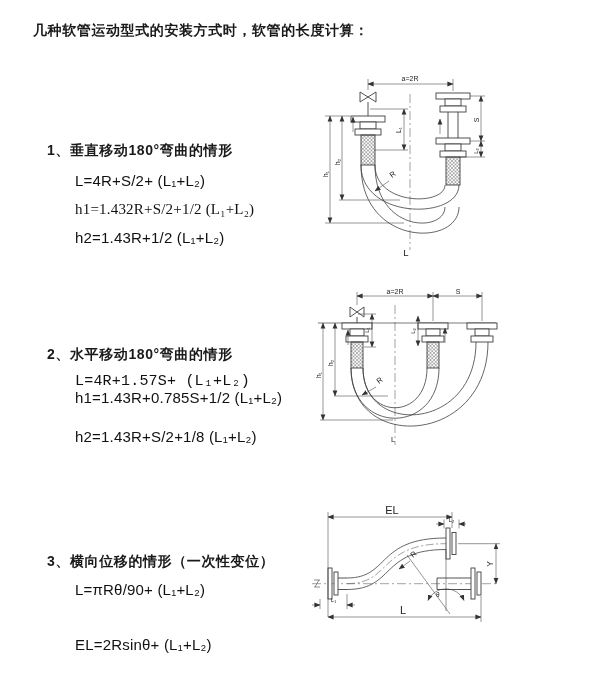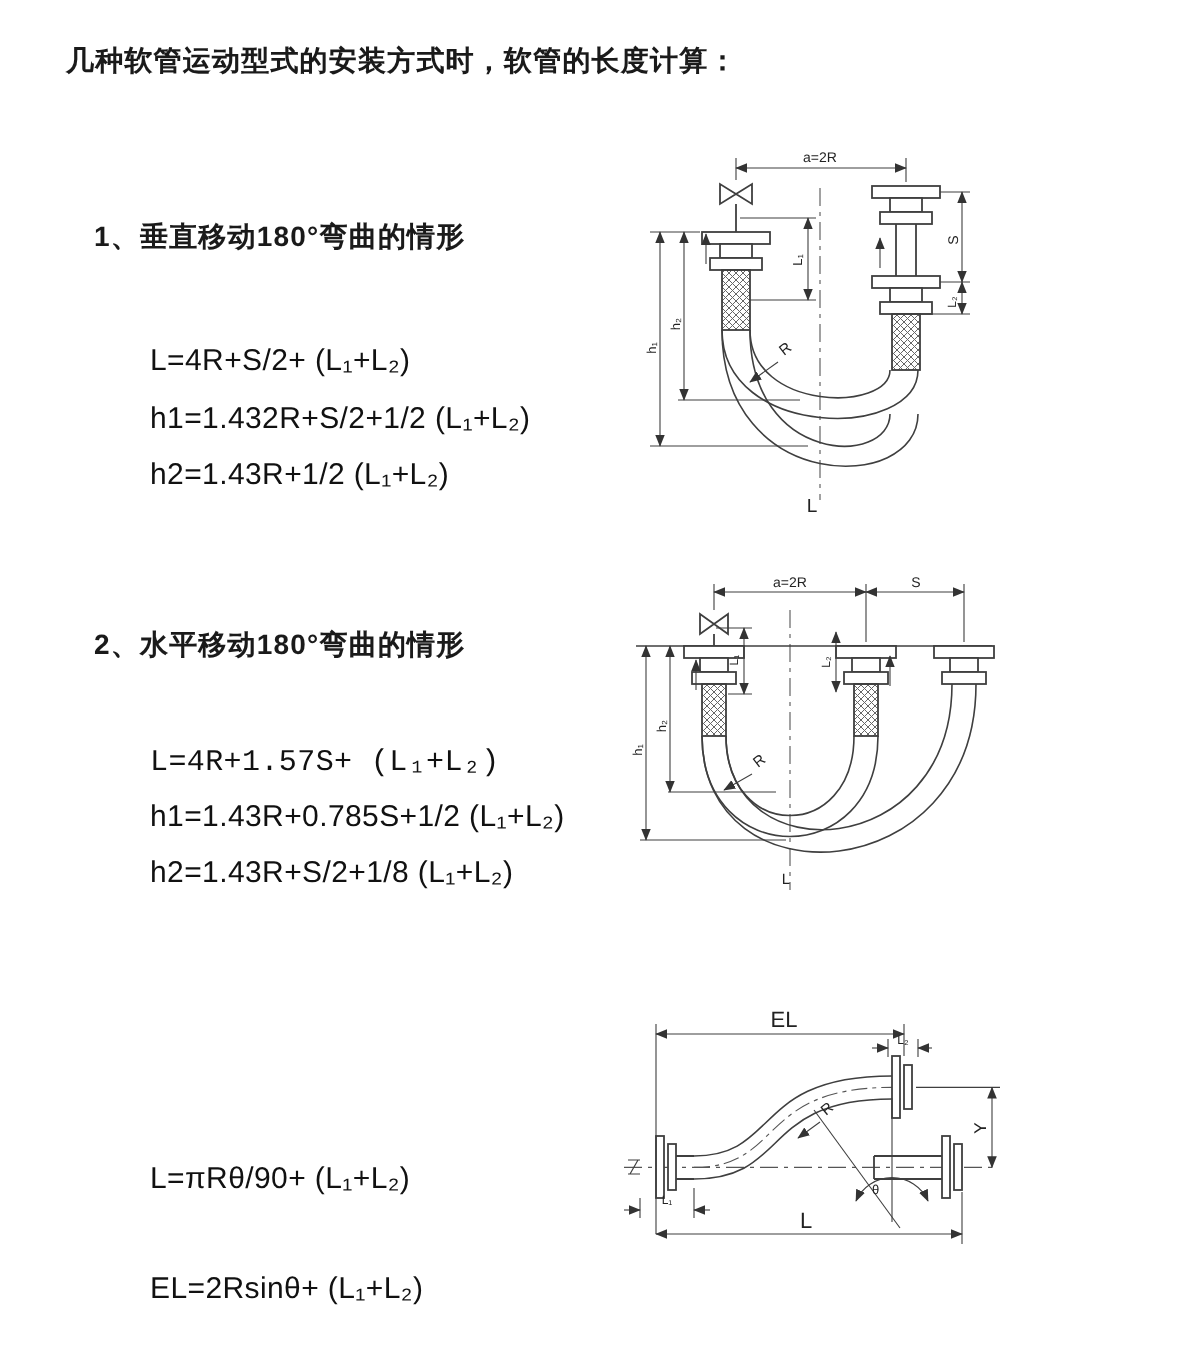--- a/index.html
+++ b/index.html
@@ -1,19 +1,19 @@
 <!DOCTYPE html>
 <html><head>
 <meta charset="utf-8">
 <style>
   html,body{margin:0;padding:0;background:#ffffff;}
   body{width:600px;height:675px;font-family:"Liberation Sans","DejaVu Sans",sans-serif;color:#1a1a1a;}
   .page{position:relative;width:600px;height:675px;background:#ffffff;overflow:hidden;padding-left:28px;}
   .doc-title{position:absolute;left:33px;top:22px;font-size:14px;font-weight:600;letter-spacing:0.6px;white-space:nowrap;}
-  .sec-heading{position:absolute;font-size:14px;font-weight:600;letter-spacing:0.6px;white-space:nowrap;}
+  .sec-heading{position:absolute;font-size:14px;font-weight:600;letter-spacing:0.6px;white-space:nowrap;margin-top:32px;}
   .formula{position:absolute;font-size:15px;font-weight:500;letter-spacing:0.2px;white-space:nowrap;color:#111;margin-top:32px;}
   .diagram{position:absolute;}
   svg text{font-family:"Liberation Sans","DejaVu Sans",sans-serif;fill:#222;}
   .defsonly{position:absolute;width:0;height:0;}
 </style>
 </head>
 <body>
 
 <div class="page">
 
@@ -25,21 +25,21 @@
       <pattern id="hb" width="3.5" height="3.5" patternUnits="userSpaceOnUse">
         <path d="M0,0 L3.5,3.5 M3.5,0 L0,3.5" stroke="#666" stroke-width="0.5"></path>
       </pattern>
     </defs>
   </svg>
 
   <div class="doc-title">几种软管运动型式的安装方式时，软管的长度计算：</div>
 
   <div class="sec-heading" style="left:47px;top:110px;">1、垂直移动180°弯曲的情形</div>
   <div class="formula" style="left:75px;top:140px;">L=4R+S/2+ (L₁+L₂)</div>
-  <div class="formula" style="left:75px;top:169px;">h1=1.432R+S/2+1/2 (L₁+L₂)</div>
+  <div class="formula" style="left:75px;top:169px;font-family:Liberation Serif, serif;">h1=1.432R+S/2+1/2 (L₁+L₂)</div>
   <div class="formula" style="left:75px;top:197px;">h2=1.43R+1/2 (L₁+L₂)</div>
 
   <div class="diagram" style="left:312px;top:70px;width:285px;height:198px;">
     <svg width="285" height="198" viewBox="0 0 285 198">
 
       <path d="M98,24 V180" stroke="#555" stroke-width="0.55" stroke-dasharray="9 3 2 3" fill="none"></path>
 
       <g stroke="#3f3f3f" stroke-width="0.9" fill="none">
         <path d="M56,27 L48,22 L48,32 Z M56,27 L64,22 L64,32 Z"></path>
         <path d="M56,32 V46"></path>
@@ -92,21 +92,21 @@
         <text x="28" y="92" font-size="6.5" transform="rotate(-90 28 92)" text-anchor="middle">h₂</text>
         <text x="16" y="104" font-size="6.5" transform="rotate(-90 16 104)" text-anchor="middle">h₁</text>
         <text x="80" y="108" font-size="7.5" transform="rotate(-38 80 108)">R</text>
         <text x="94" y="186" font-size="9.5" text-anchor="middle">L</text>
       </g>
     </svg>
   </div>
 
   <div class="sec-heading" style="left:47px;top:314px;">2、水平移动180°弯曲的情形</div>
   <div class="formula" style="left:75px;top:341px;font-family:Liberation Mono, monospace;">L=4R+1.57S+ (L₁+L₂)</div>
-  <div class="formula" style="left:75px;top:368px;">h1=1.43R+0.785S+1/2 (L₁+L₂)</div>
+  <div class="formula" style="left:75px;top:357px;">h1=1.43R+0.785S+1/2 (L₁+L₂)</div>
   <div class="formula" style="left:75px;top:396px;">h2=1.43R+S/2+1/8 (L₁+L₂)</div>
 
   <div class="diagram" style="left:308px;top:283px;width:290px;height:190px;">
     <svg width="290" height="190" viewBox="0 0 290 190">
       <path d="M87,22 V162" stroke="#555" stroke-width="0.55" stroke-dasharray="9 3 2 3" fill="none"></path>
       <g stroke="#3f3f3f" stroke-width="0.9" fill="none">
         <path d="M10,40 H188" stroke-width="0.7"></path>
         <path d="M49,29 L42,24 L42,34 Z M49,29 L56,24 L56,34 Z"></path>
         <path d="M49,34 V40"></path>
         <g fill="#fff">
@@ -153,20 +153,21 @@
         <text x="61" y="47" font-size="6" transform="rotate(-90 61 47)" text-anchor="middle">L₁</text>
         <text x="107" y="48" font-size="6" transform="rotate(-90 107 48)" text-anchor="middle">L₂</text>
         <text x="25" y="80" font-size="6.5" transform="rotate(-90 25 80)" text-anchor="middle">h₂</text>
         <text x="13" y="92" font-size="6.5" transform="rotate(-90 13 92)" text-anchor="middle">h₁</text>
         <text x="71" y="101" font-size="7.5" transform="rotate(-38 71 101)">R</text>
         <text x="85" y="159" font-size="7.5" text-anchor="middle">L</text>
       </g>
     </svg>
   </div>
 
+  <div class="sec-heading" style="left:47px;top:521px;">3、横向位移的情形（一次性变位）</div>
   <div class="formula" style="left:75px;top:549px;">L=πRθ/90+ (L₁+L₂)</div>
   <div class="formula" style="left:75px;top:604px;">EL=2Rsinθ+ (L₁+L₂)</div>
 
   <div class="diagram" style="left:300px;top:498px;width:300px;height:165px;">
     <svg width="300" height="165" viewBox="0 0 300 165">
       <path d="M12,85.7 H196" stroke="#555" stroke-width="0.55" stroke-dasharray="9 3 2 3" fill="none"></path>
       <path d="M47,85.7 C92,85.7 78,45.7 146,45.7" stroke="#555" stroke-width="0.55" stroke-dasharray="8 2.5 2 2.5" fill="none"></path>
       <g stroke="#3f3f3f" stroke-width="0.9" fill="none">
         <g fill="#fff">
           <rect x="28" y="70" width="4" height="31"></rect>

